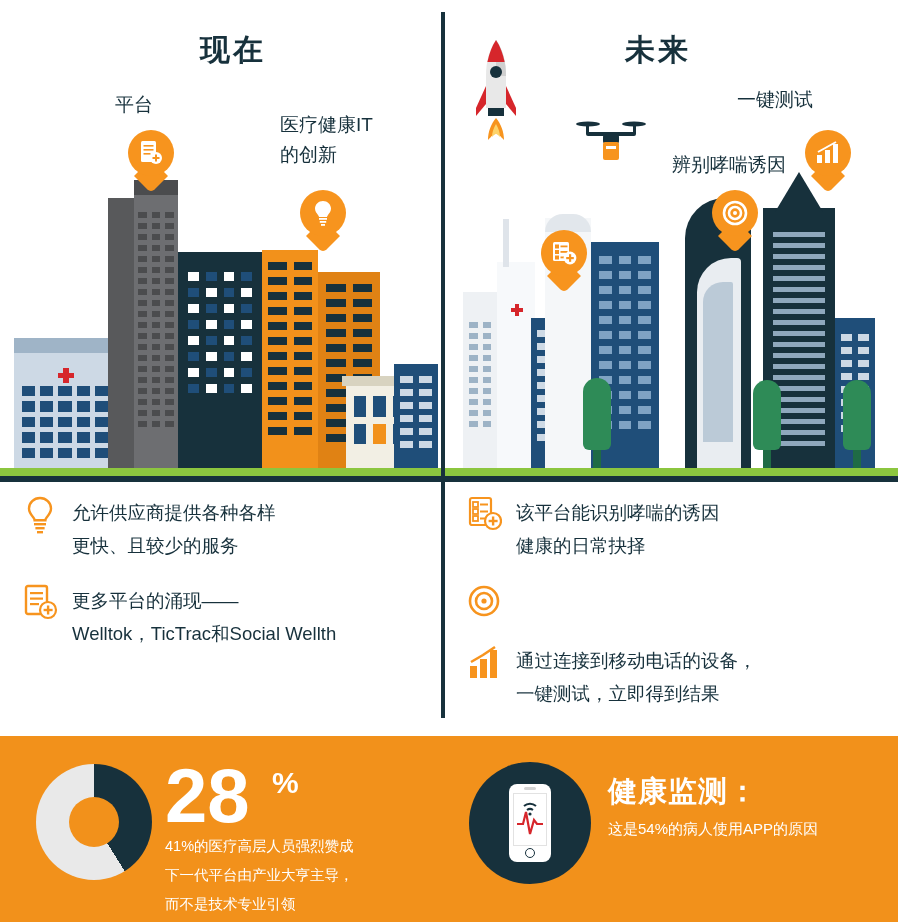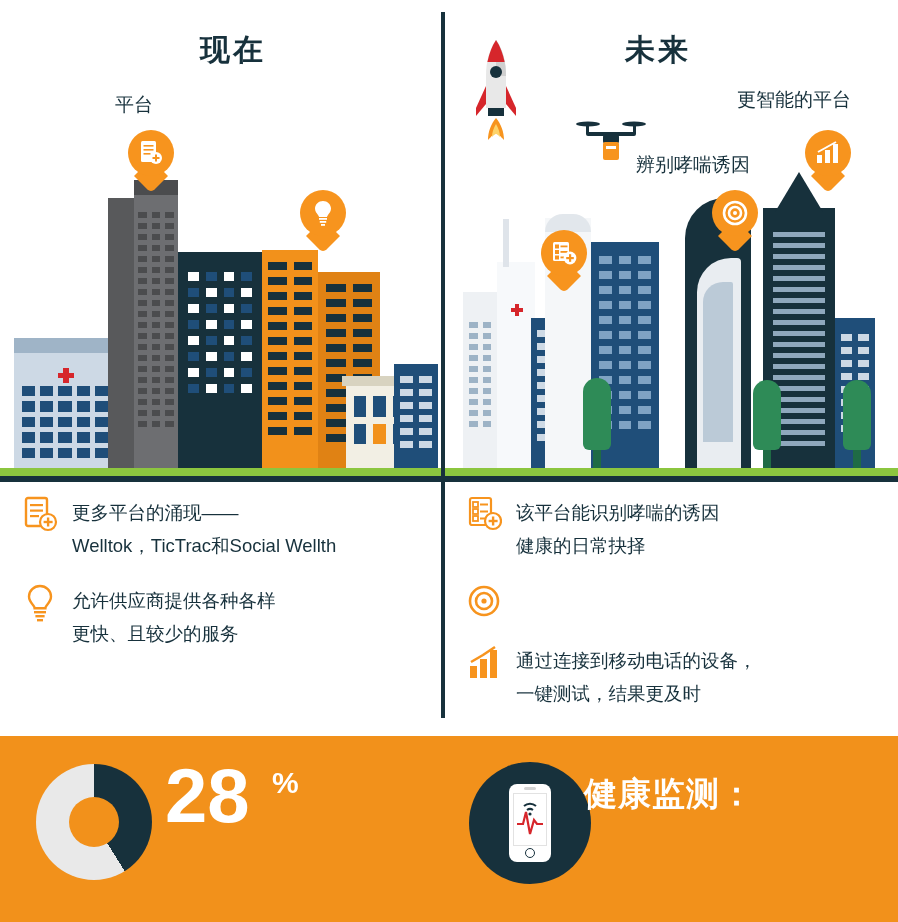--- a/index.html
+++ b/index.html
@@ -118,22 +118,22 @@
   }
   .phone .home {
     position: absolute; left: 16px; bottom: 4px; width: 10px; height: 10px;
     border-radius: 50%; border: 1.5px solid #17313c;
   }
   .phone .notch {
     position: absolute; left: 15px; top: 3px; width: 12px; height: 3px;
     border-radius: 2px; background: #d4d4d4;
   }
   #band-title {
-    position: absolute; left: 584px; top: 36px;
-    font-size: 33px; font-weight: bold; color: #ffffff; letter-spacing: 1px;
+    position: absolute; left: 608px; top: 36px;
+    font-size: 29px; font-weight: bold; color: #ffffff; letter-spacing: 1px;
   }
   #band-sub {
     position: absolute; left: 608px; top: 80px;
     font-size: 15px; line-height: 26px; color: #ffffff;
   }
 </style>
 </head>
 <body>
 
 <div class="page">
@@ -388,20 +388,22 @@
     <div class="head"></div>
     <div class="glyph">
       <svg width="24" height="28" viewBox="0 0 24 28">
         <path d="M12 2c-4.4 0-8 3.4-8 7.6 0 2.9 1.7 4.8 3 6.3.7.8 1 1.5 1 2.1h8c0-.6.3-1.3 1-2.1 1.3-1.5 3-3.4 3-6.3C20 5.4 16.4 2 12 2z" fill="#fff"></path>
         <rect x="8" y="19" width="8" height="1.8" fill="#fff"></rect>
         <rect x="8.8" y="22" width="6.4" height="1.8" fill="#fff"></rect>
         <rect x="10" y="25" width="4" height="1.8" fill="#fff"></rect>
       </svg>
     </div>
   </div>
+  <div class="pin-label" style="left:280px; top:110px;">医疗健康IT
+的创新</div>
 
   <div class="scene" id="scene-future">
 
     <div class="bld" style="left:18px; bottom:14px; width:34px; height:176px; background:#eef1f4;"></div>
     <div class="bld" style="left:52px; bottom:14px; width:38px; height:206px; background:#f7f9fb;"></div>
     <div class="bld" style="left:58px; bottom:215px; width:6px; height:48px; background:#dfe4ea;"></div>
     <div class="bld" style="left:66px; bottom:170px; width:12px; height:4px; background:#d6262b;"></div>
     <div class="bld" style="left:70px; bottom:166px; width:4px; height:12px; background:#d6262b;"></div>
     <div class="win-grid" style="left:24px; bottom:30px; width:22px; height:130px; grid-template-columns:repeat(2,1fr); grid-auto-rows:6px; gap:5px;">
       <i style="background:#9db3c6"></i>
@@ -606,63 +608,63 @@
     <div class="tip"></div>
     <div class="head"></div>
     <div class="glyph">
       <svg width="26" height="26" viewBox="0 0 26 26">
         <circle cx="13" cy="13" r="11" fill="none" stroke="#fff" stroke-width="2.6"></circle>
         <circle cx="13" cy="13" r="6" fill="none" stroke="#fff" stroke-width="2.6"></circle>
         <circle cx="13" cy="13" r="2" fill="#fff"></circle>
       </svg>
     </div>
   </div>
-  <div class="pin-label" style="left:636px; top:150px;">辨别哮喘诱因</div>
+  <div class="pin-label" style="left:672px; top:150px;">辨别哮喘诱因</div>
 
   <div class="pin" style="left:805px; top:130px;">
     <div class="tip"></div>
     <div class="head"></div>
     <div class="glyph">
       <svg width="26" height="24" viewBox="0 0 26 24">
         <rect x="2" y="14" width="5" height="8" fill="#fff"></rect>
         <rect x="10" y="9" width="5" height="13" fill="#fff"></rect>
         <rect x="18" y="3" width="5" height="19" fill="#fff"></rect>
         <path d="M3 11 L12 6 L21 1" stroke="#fff" stroke-width="2" fill="none"></path>
       </svg>
     </div>
   </div>
-  <div class="pin-label" style="left:737px; top:85px;">更智能的平台</div>
+  <div class="pin-label" style="left:737px; top:85px;">一键测试</div>
 
   <div class="bullets" id="bullets-now">
+    <div class="bullet">
+      <span class="bicon">
+        <svg width="34" height="38" viewBox="0 0 34 38">
+          <path d="M16 2C9.9 2 5 6.7 5 12.5c0 4 2.4 6.6 4.2 8.7.9 1.1 1.4 2 1.4 3h10.8c0-1 .5-1.9 1.4-3 1.8-2.1 4.2-4.7 4.2-8.7C27 6.7 22.1 2 16 2z" fill="none" stroke="#f7941e" stroke-width="2.4"></path>
+          <rect x="10" y="27" width="12" height="2.4" fill="#f7941e"></rect>
+          <rect x="11.4" y="31" width="9.2" height="2.4" fill="#f7941e"></rect>
+          <rect x="13" y="35" width="6" height="2.4" fill="#f7941e"></rect>
+        </svg>
+      </span>
+      <span class="btext">允许供应商提供各种各样
+更快、且较少的服务</span>
+    </div>
     <div class="bullet">
       <span class="bicon">
         <svg width="34" height="38" viewBox="0 0 34 38">
           <rect x="2" y="2" width="21" height="28" rx="2" fill="none" stroke="#f7941e" stroke-width="2.4"></rect>
           <rect x="6" y="8" width="13" height="2.2" fill="#f7941e"></rect>
           <rect x="6" y="13.5" width="13" height="2.2" fill="#f7941e"></rect>
           <rect x="6" y="19" width="9" height="2.2" fill="#f7941e"></rect>
           <circle cx="24" cy="26" r="8" fill="#fff" stroke="#f7941e" stroke-width="2.2"></circle>
           <rect x="22.9" y="21.5" width="2.4" height="9" fill="#f7941e"></rect>
           <rect x="19.6" y="24.8" width="9" height="2.4" fill="#f7941e"></rect>
         </svg>
       </span>
       <span class="btext">更多平台的涌现——
 Welltok，TicTrac和Social Wellth</span>
-    </div>
-    <div class="bullet">
-      <span class="bicon">
-        <svg width="34" height="38" viewBox="0 0 34 38">
-          <path d="M16 2C9.9 2 5 6.7 5 12.5c0 4 2.4 6.6 4.2 8.7.9 1.1 1.4 2 1.4 3h10.8c0-1 .5-1.9 1.4-3 1.8-2.1 4.2-4.7 4.2-8.7C27 6.7 22.1 2 16 2z" fill="none" stroke="#f7941e" stroke-width="2.4"></path>
-          <rect x="10" y="27" width="12" height="2.4" fill="#f7941e"></rect>
-          <rect x="11.4" y="31" width="9.2" height="2.4" fill="#f7941e"></rect>
-          <rect x="13" y="35" width="6" height="2.4" fill="#f7941e"></rect>
-        </svg>
-      </span>
-      <span class="btext">允许供应商提供各种各样
-更快、且较少的服务</span>
     </div>
   </div>
 
   <div class="bullets" id="bullets-future">
     <div class="bullet">
       <span class="bicon">
         <svg width="34" height="38" viewBox="0 0 34 38">
           <rect x="2" y="2" width="21" height="27" rx="2" fill="none" stroke="#f7941e" stroke-width="2.2"></rect>
           <rect x="5" y="6" width="5" height="5" fill="none" stroke="#f7941e" stroke-width="1.8"></rect>
           <rect x="5" y="13" width="5" height="5" fill="none" stroke="#f7941e" stroke-width="1.8"></rect>
@@ -690,40 +692,44 @@
     <div class="bullet">
       <span class="bicon">
         <svg width="34" height="36" viewBox="0 0 34 36">
           <rect x="2" y="22" width="7" height="12" fill="#f7941e"></rect>
           <rect x="12" y="15" width="7" height="19" fill="#f7941e"></rect>
           <rect x="22" y="6" width="7" height="28" fill="#f7941e"></rect>
           <path d="M3 18 L15 11 L27 3" stroke="#f7941e" stroke-width="2.6" fill="none"></path>
         </svg>
       </span>
       <span class="btext">通过连接到移动电话的设备，
-一键测试，结果更及时</span>
+一键测试，立即得到结果</span>
     </div>
   </div>
 
   <div class="band">
     <div class="donut"></div>
     <div id="stat-number">28</div>
     <div id="stat-pct">%</div>
+    <div id="stat-desc">41%的医疗高层人员强烈赞成
+下一代平台由产业大亨主导，
+而不是技术专业引领</div>
 
     <div class="phone-circle">
       <div class="phone">
         <div class="notch"></div>
         <div class="screen">
           <svg width="32" height="51" viewBox="0 0 32 51">
             <path d="M3 30 H9 L12 18 L16 40 L20 26 L23 30 H29" stroke="#d6262b" stroke-width="2.2" fill="none"></path>
             <path d="M10 12a9 9 0 0 1 12 0" stroke="#17313c" stroke-width="2" fill="none"></path>
             <path d="M13 16a5 5 0 0 1 6 0" stroke="#17313c" stroke-width="2" fill="none"></path>
             <circle cx="16" cy="20" r="1.6" fill="#17313c"></circle>
           </svg>
         </div>
         <div class="home"></div>
       </div>
     </div>
 
     <div id="band-title">健康监测：</div>
+    <div id="band-sub">这是54%的病人使用APP的原因</div>
   </div>
 
 </div>
 
 </body></html>

